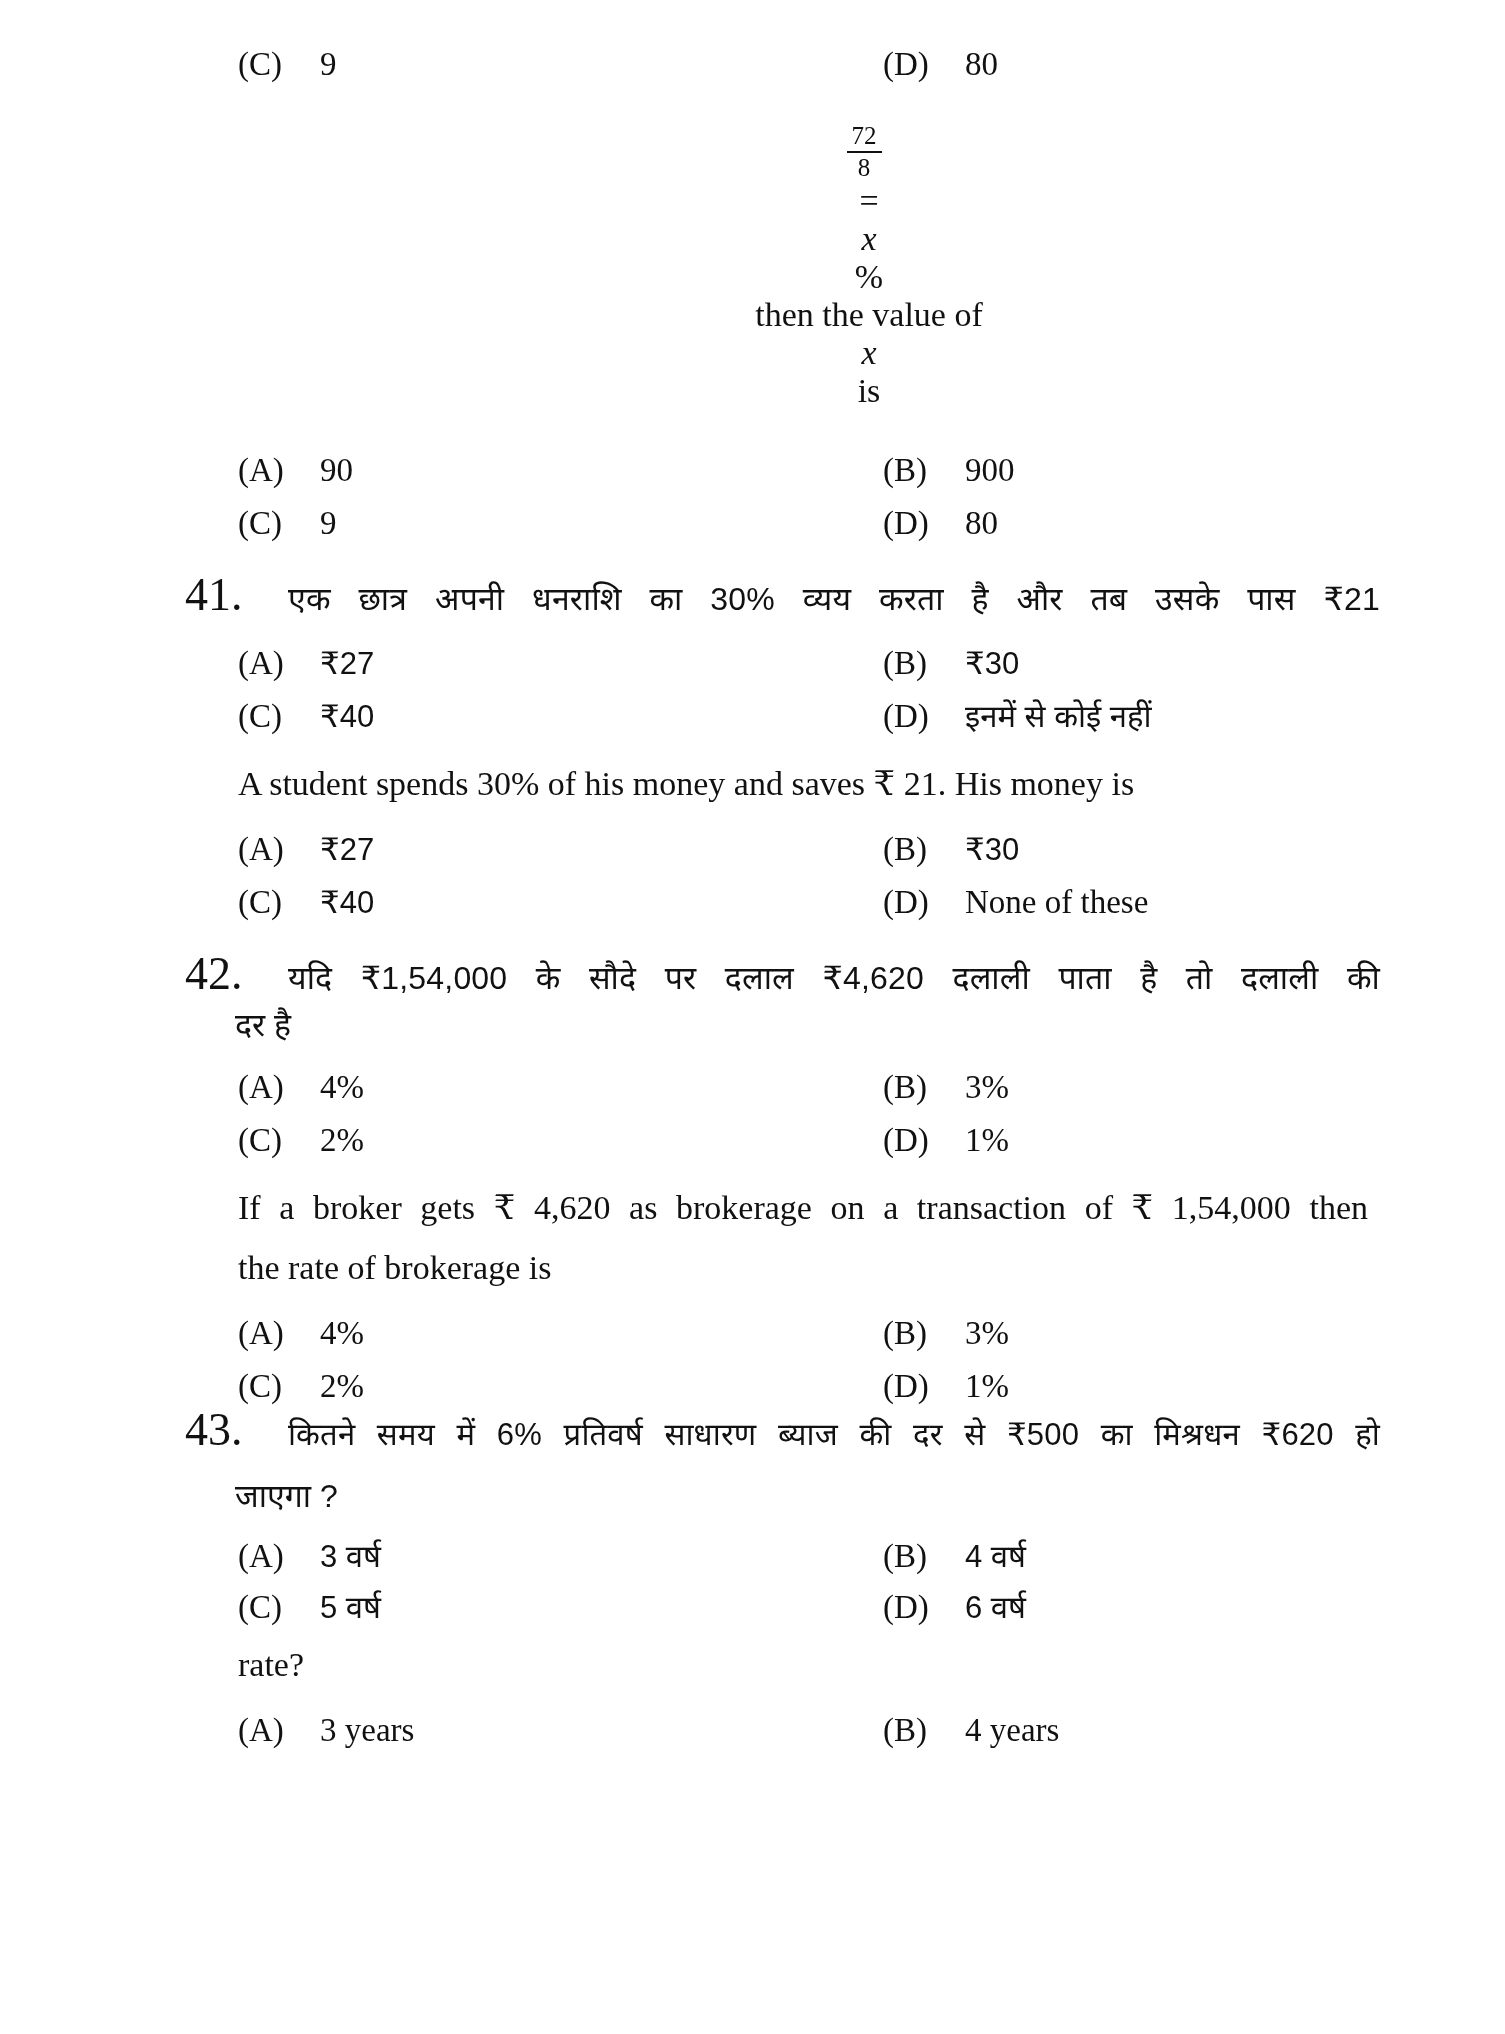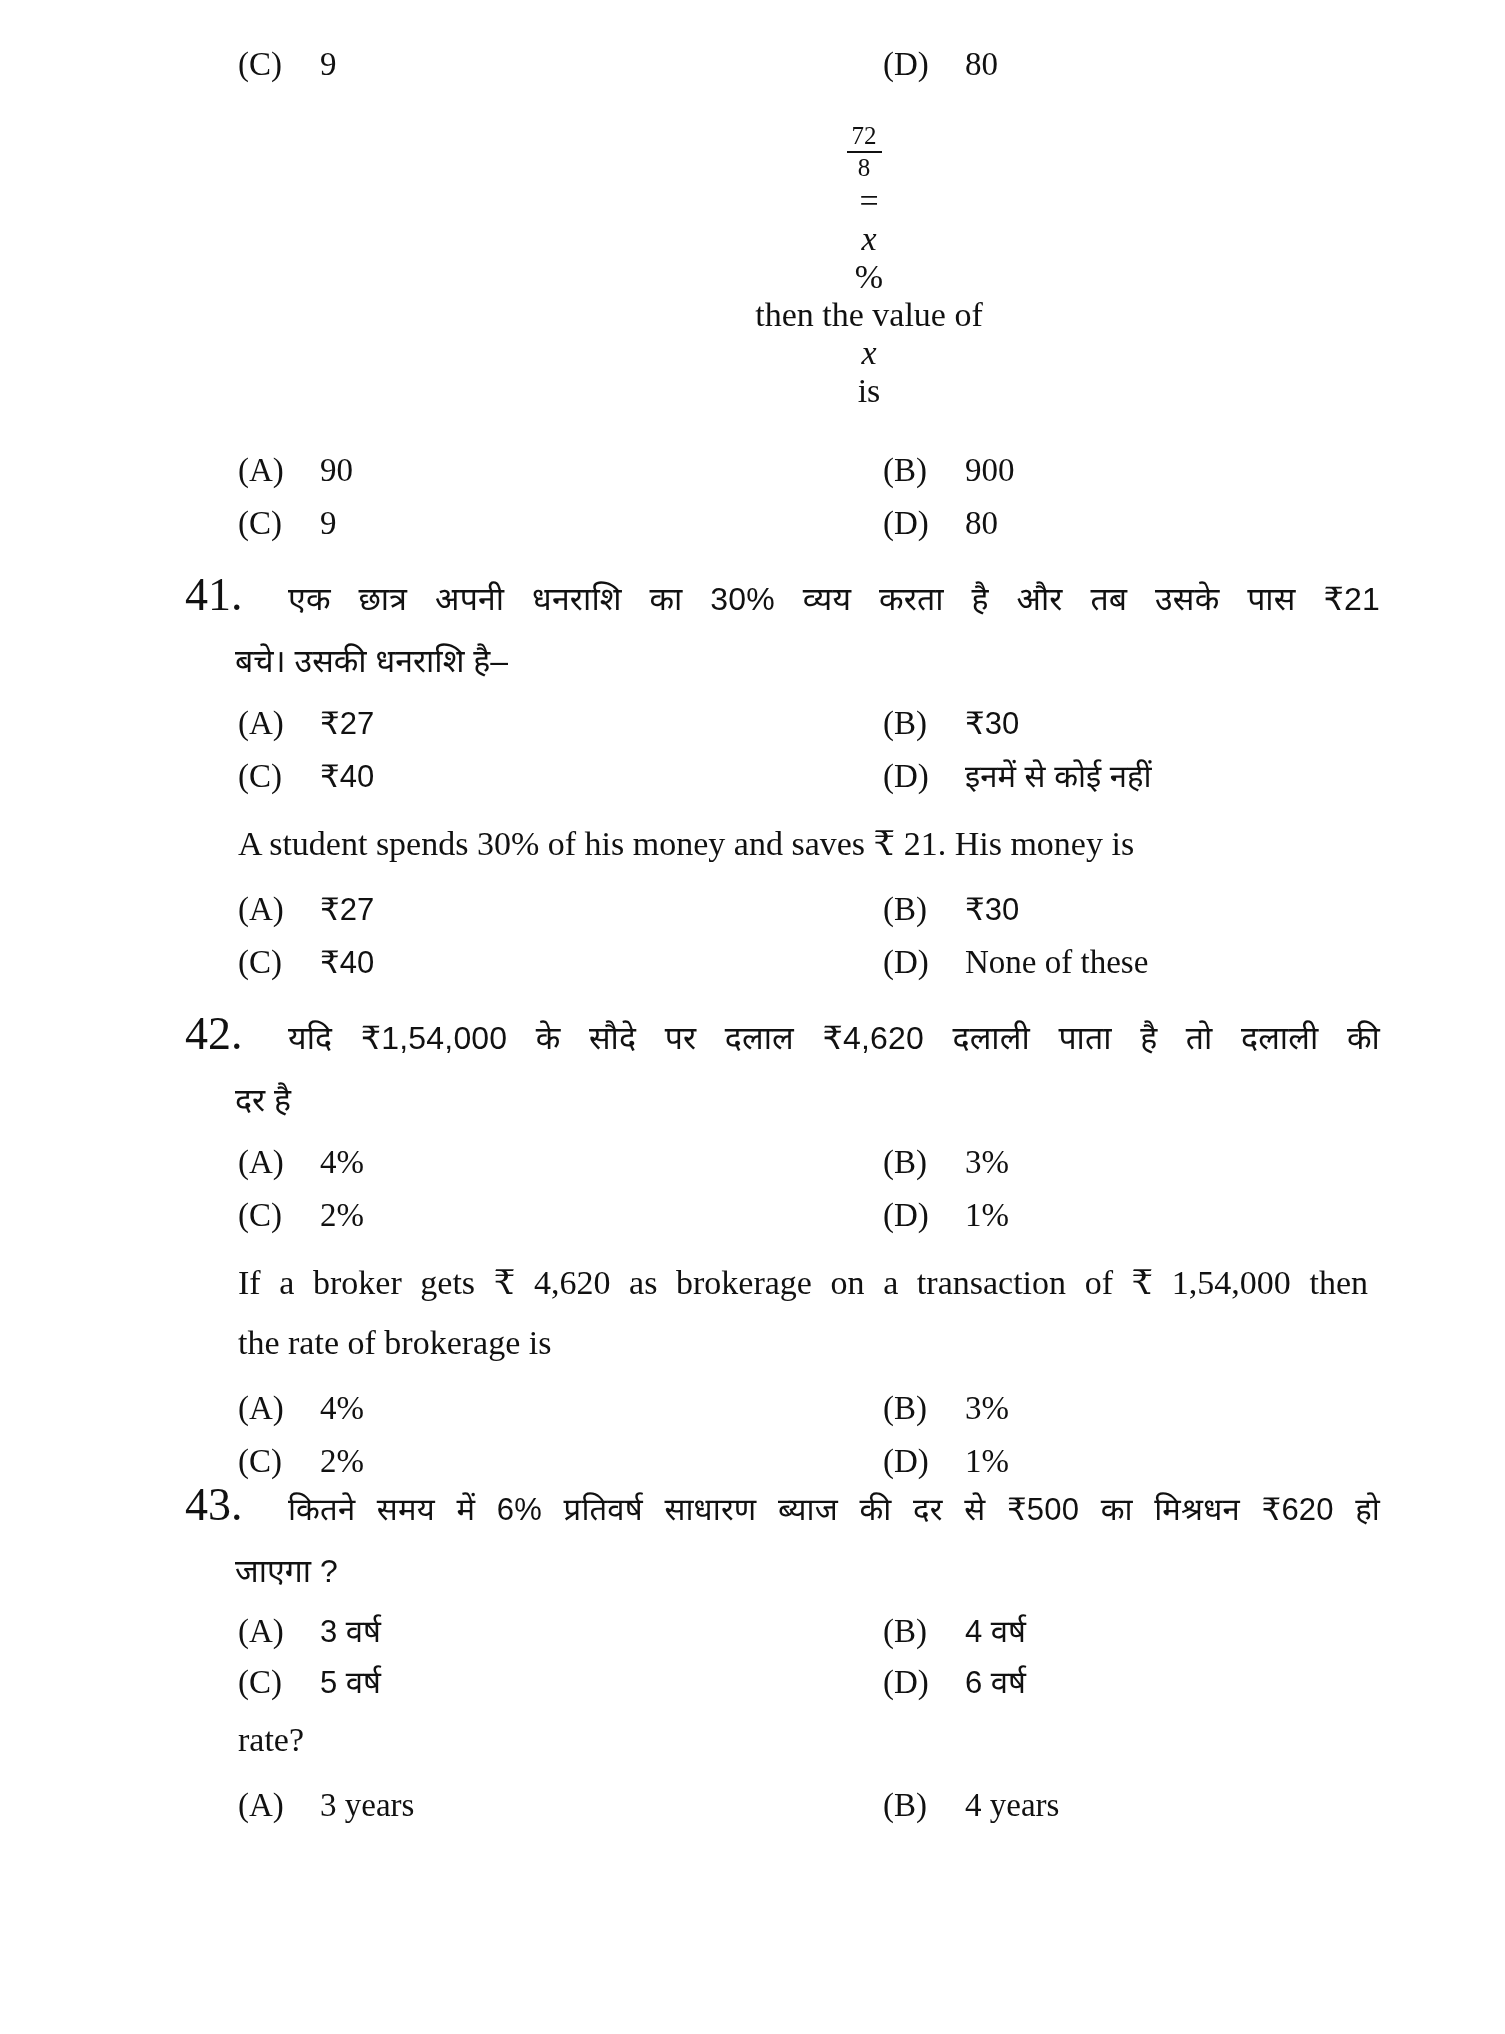--- a/index.html
+++ b/index.html
@@ -190,21 +190,20 @@
       <span class="opt-tag">(D)</span>
       <span class="opt-val">80</span>
     </div>
   </div>
 
   <div class="q-block" style="margin-top:28px;">
     <div class="q-first">
       <span class="q-num">41.</span>
       <span class="q-text-hi">एक छात्र अपनी धनराशि का 30% व्यय करता है और तब उसके पास ₹21</span>
     </div>
-    <div class="q-cont-hi" style="margin-top:17px;">बचे। उसकी धनराशि है–</div>
   </div>
 
   <div class="opt-row" style="margin-top:26px;">
     <div class="opt opt-col-left">
       <span class="opt-tag">(A)</span>
       <span class="opt-val hindi">₹27</span>
     </div>
     <div class="opt opt-col-right">
       <span class="opt-tag">(B)</span>
       <span class="opt-val hindi">₹30</span>
@@ -244,21 +243,21 @@
       <span class="opt-tag">(D)</span>
       <span class="opt-val">None of these</span>
     </div>
   </div>
 
   <div class="q-block" style="margin-top:28px;">
     <div class="q-first">
       <span class="q-num">42.</span>
       <span class="q-text-hi">यदि ₹1,54,000 के सौदे पर दलाल ₹4,620 दलाली पाता है तो दलाली की</span>
     </div>
-    <div class="q-cont-hi" style="margin-top:17px;">दर  है</div>
+    <div class="q-cont-hi" style="margin-top:2px;">दर  है</div>
   </div>
 
   <div class="opt-row" style="margin-top:26px;">
     <div class="opt opt-col-left">
       <span class="opt-tag">(A)</span>
       <span class="opt-val">4%</span>
     </div>
     <div class="opt opt-col-right">
       <span class="opt-tag">(B)</span>
       <span class="opt-val">3%</span>

